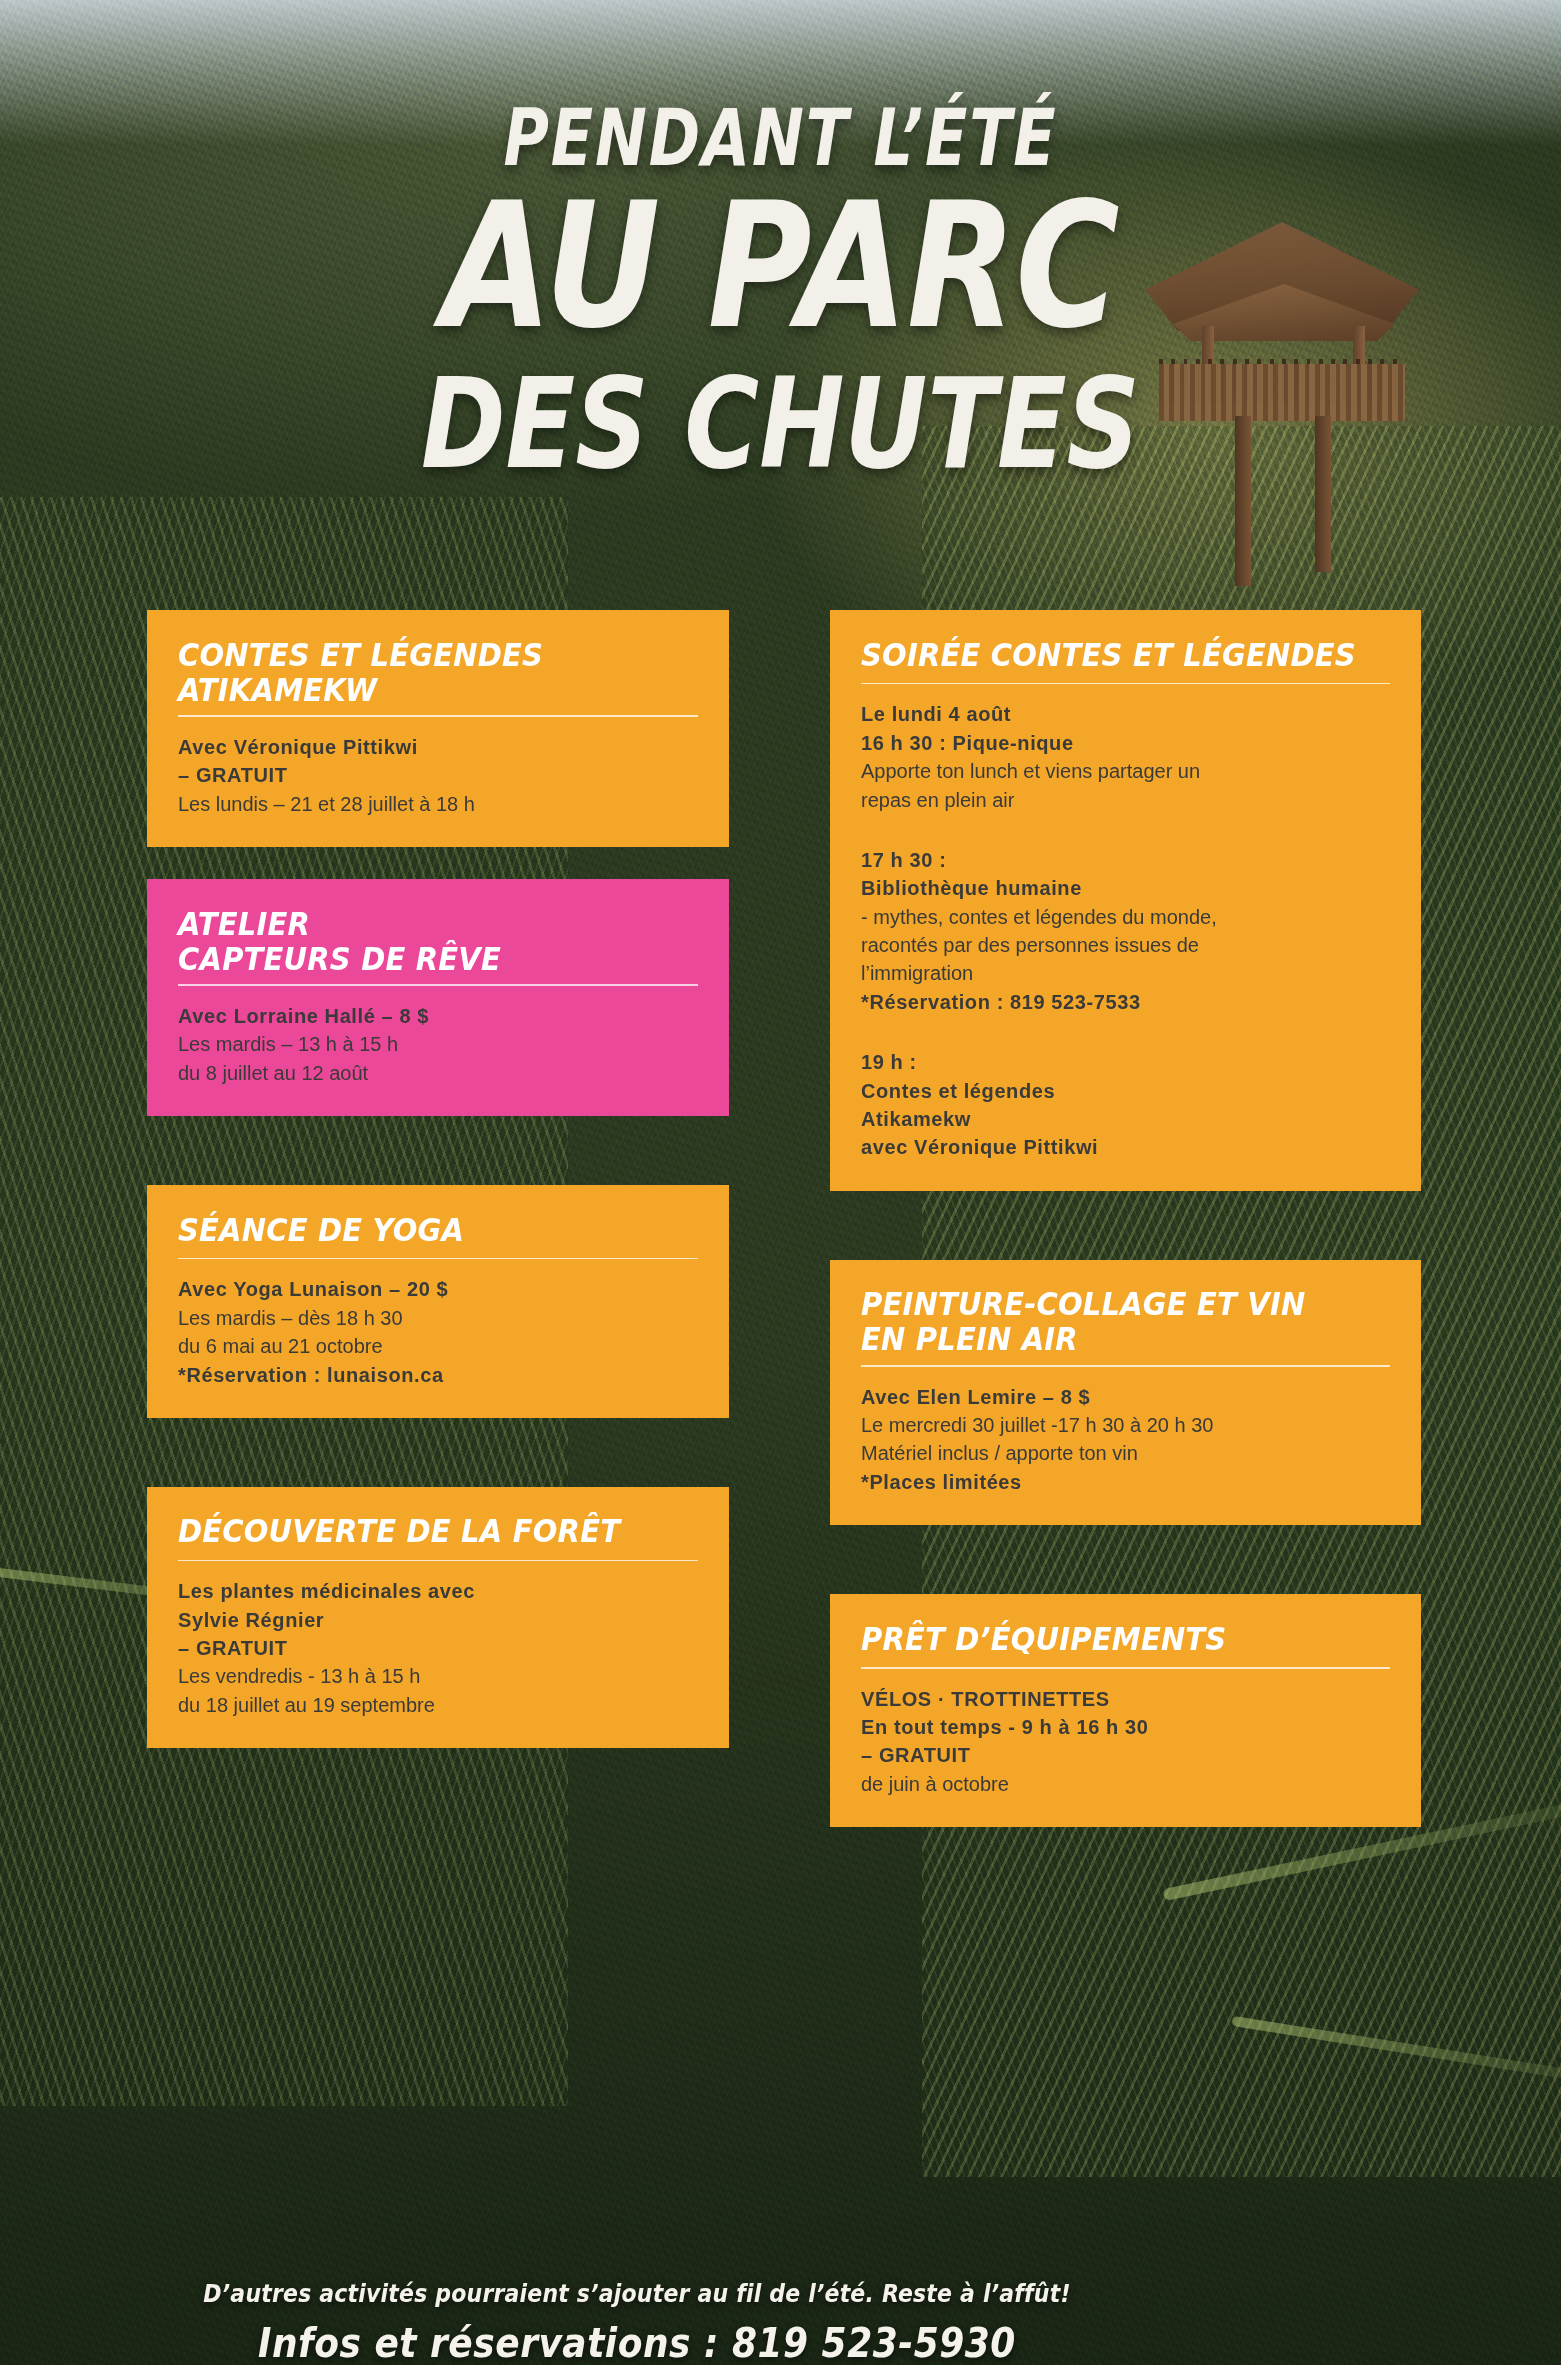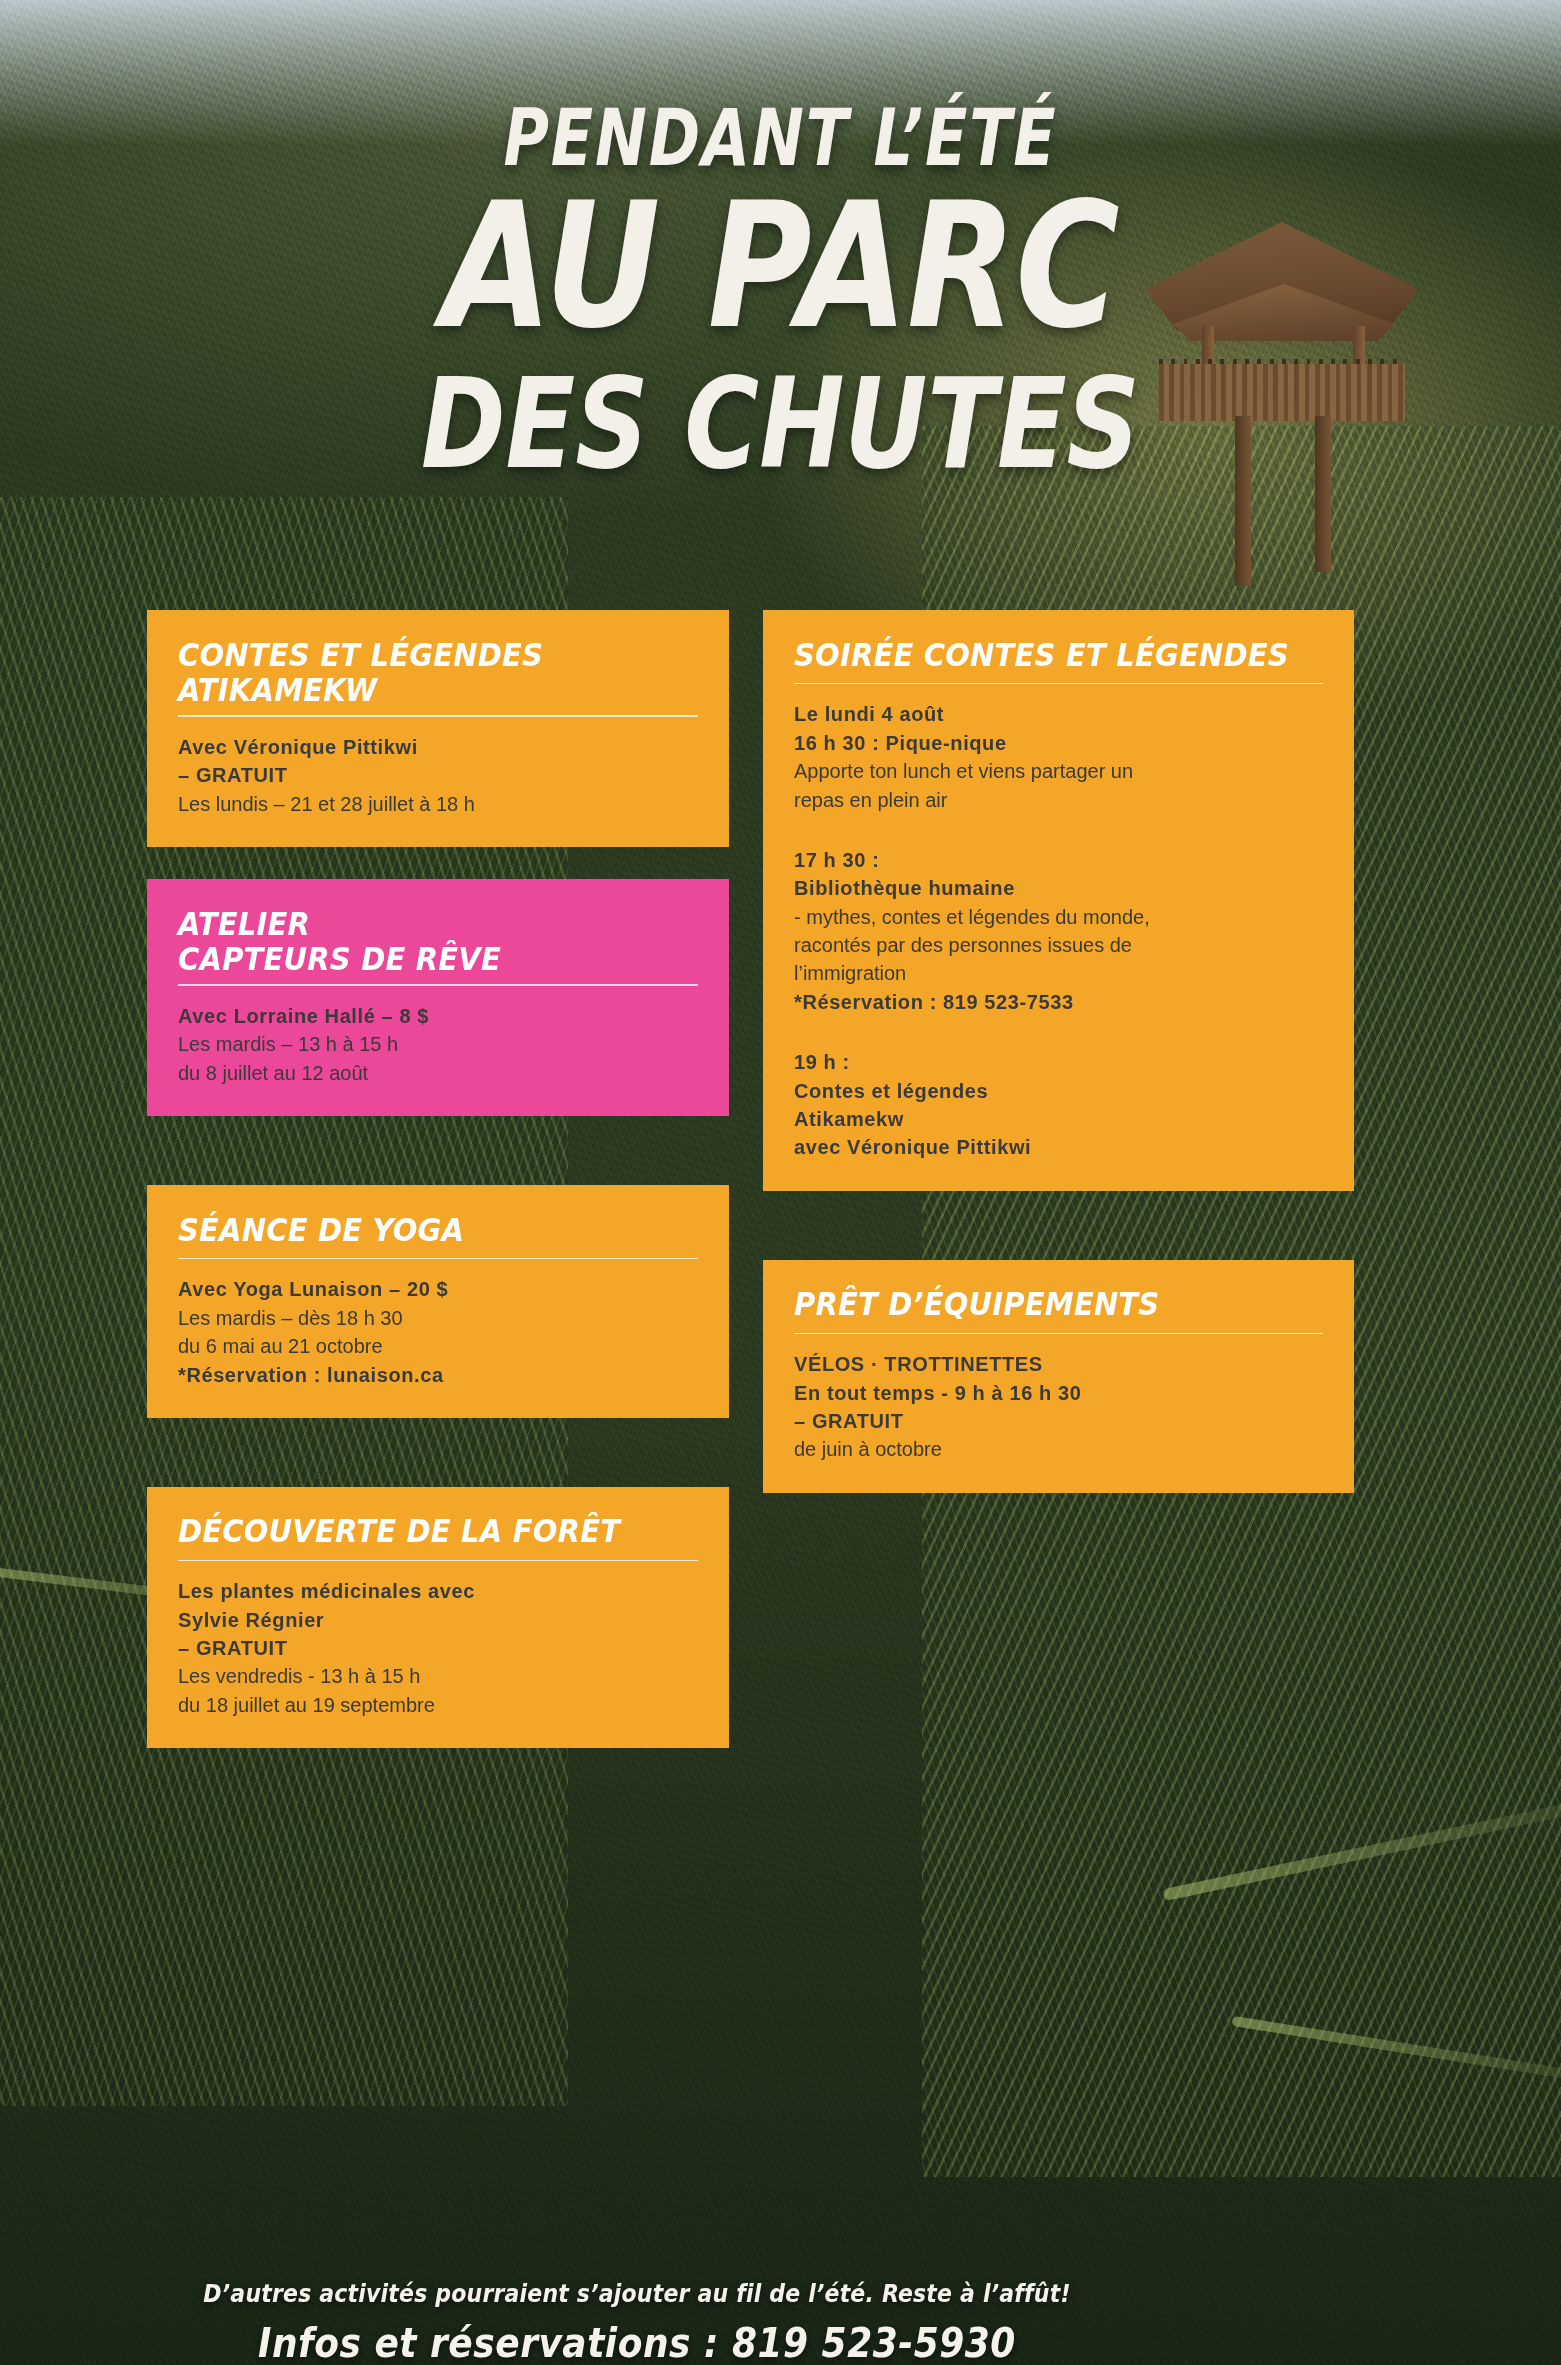--- a/index.html
+++ b/index.html
@@ -129,21 +129,21 @@
     display: block;
     margin-top: 45px;
   }
 
   
   .grid {
     position: absolute; left: 0; top: 610px; width: 1561px;
     z-index: 6;
   }
   .col-left { position: absolute; left: 147px; top: 0; width: 582px; }
-  .col-right { position: absolute; left: 763px; top: 0; width: 591px; }
+  .col-right { position: absolute; left: 830px; top: 0; width: 591px; }
 
   .card {
     background: #f4a629;
     padding: 26.5px 31px 29px 31px;
     margin-bottom: 0;
     position: relative;
   }
   .card h2 {
     font-family: "DejaVu Sans", sans-serif;
     font-weight: 700; font-style: italic;
@@ -273,20 +273,28 @@
           <p class="strong">Bibliothèque humaine</p>
           <p>- mythes, contes et légendes du monde,</p>
           <p>racontés par des personnes issues de</p>
           <p>l’immigration</p>
           <p class="strong">*Réservation : 819 523-7533</p>
           <p class="strong sp">19 h :</p>
           <p class="strong">Contes et légendes</p>
           <p class="strong">Atikamekw</p>
           <p class="strong">avec Véronique Pittikwi</p>
         </div>
+        <div class="card rc2" style="background: rgb(244, 166, 41);">
+          <h2>PEINTURE-COLLAGE ET VIN<br>EN PLEIN AIR</h2>
+          <div class="rule"></div>
+          <p class="strong">Avec Elen Lemire –  8 $</p>
+          <p>Le mercredi 30 juillet -17 h 30 à 20 h 30</p>
+          <p>Matériel inclus / apporte ton vin</p>
+          <p class="strong">*Places limitées</p>
+        </div>
         <div class="card rc3" style="background: rgb(244, 166, 41);">
           <h2>PRÊT D’ÉQUIPEMENTS</h2>
           <div class="rule"></div>
           <p class="strong">VÉLOS · TROTTINETTES</p>
           <p class="strong">En tout temps - 9 h à 16 h 30</p>
           <p class="strong">– GRATUIT</p>
           <p>de juin à octobre</p>
         </div>
       </div>
   </div>

